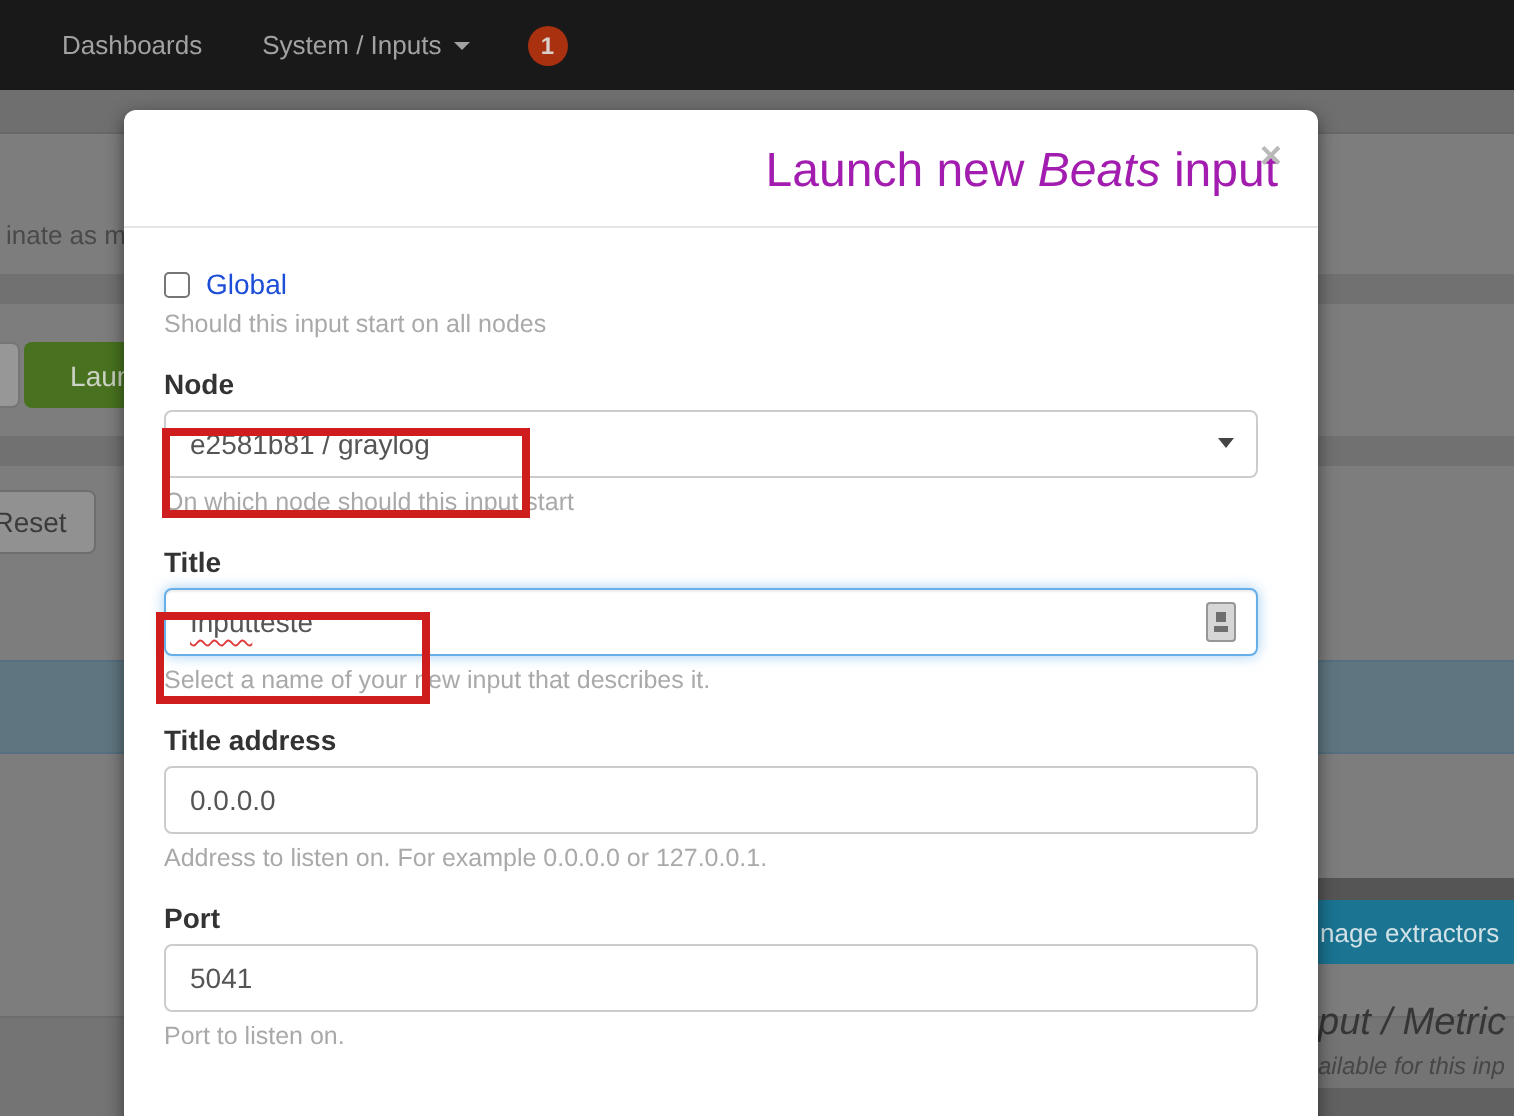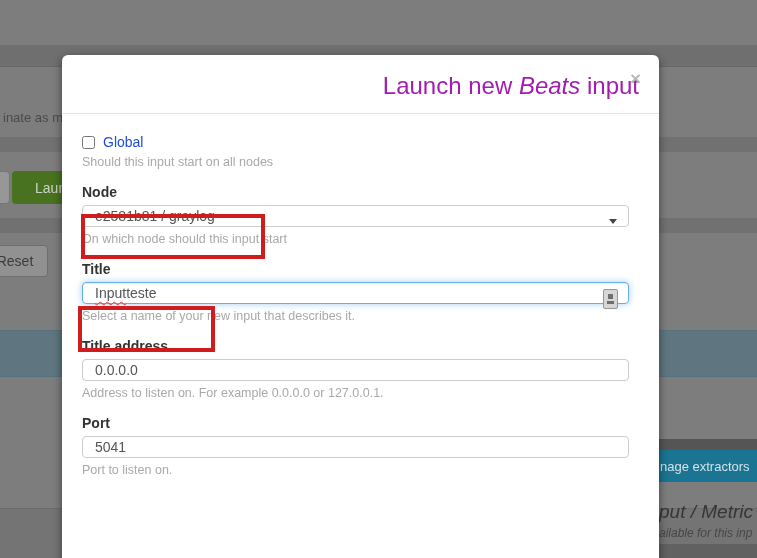--- a/index.html
+++ b/index.html
@@ -102,21 +102,21 @@
   .ctrl-label {
     display: block; font-size: 14px; font-weight: bold; color: #333;
     margin-bottom: 5px;
   }
   .checkbox-row { display: flex; align-items: center; gap: 8px; }
   .checkbox-row input { width: 13px; height: 13px; cursor: pointer; }
   .checkbox-row .cb-label { font-size: 14px; color: #1d4ed8; font-weight: normal; }
   .help-block { margin-top: 5px; font-size: 12.5px; color: #a9a9a9; }
 
   .ctrl {
-    width: 100%; height: 22px; border: 1px solid #cccccc; border-radius: 4px;
+    width: 100%; height: 34px; border: 1px solid #cccccc; border-radius: 4px;
     background: #fff; font-size: 14px; color: #555;
     display: flex; align-items: center; padding: 0 12px; position: relative;
     cursor: text;
   }
   .ctrl.select { cursor: pointer; }
   .select-caret {
     position: absolute; right: 11px; top: 13px;
     width: 0; height: 0;
     border-left: 4px solid transparent; border-right: 4px solid transparent;
     border-top: 5px solid #444;
@@ -165,20 +165,30 @@
   <div class="bg bg-lefttext">inate as ma</div>
   <div class="bg bg-btn-sliver"></div>
   <div class="bg bg-btn-launch">Launch</div>
   <div class="bg bg-btn-reset">Reset</div>
   <div class="bg bg-darkstrip"></div>
   <div class="bg bg-btn-extractors">nage extractors</div>
   <div class="bg bg-metrics-heading">put / Metric</div>
   <div class="bg bg-metrics-sub">ailable for this inp</div>
   <div class="bg bg-bottom-dark"></div>
 
+  <div class="navbar">
+    <div class="nav-item">
+      <span>Dashboards</span>
+    </div>
+    <div class="nav-item">
+      <span>System / Inputs</span>
+      <span class="caret"></span>
+    </div>
+    <div class="nav-badge">1</div>
+  </div>
 
   <div class="modal">
     <div class="modal-header">
       <h2 class="modal-title"><span>Launch new </span><em>Beats</em><span> input</span></h2>
       <span class="modal-close">×</span>
     </div>
 
     <div class="modal-body">
 
       <div class="form-group">

